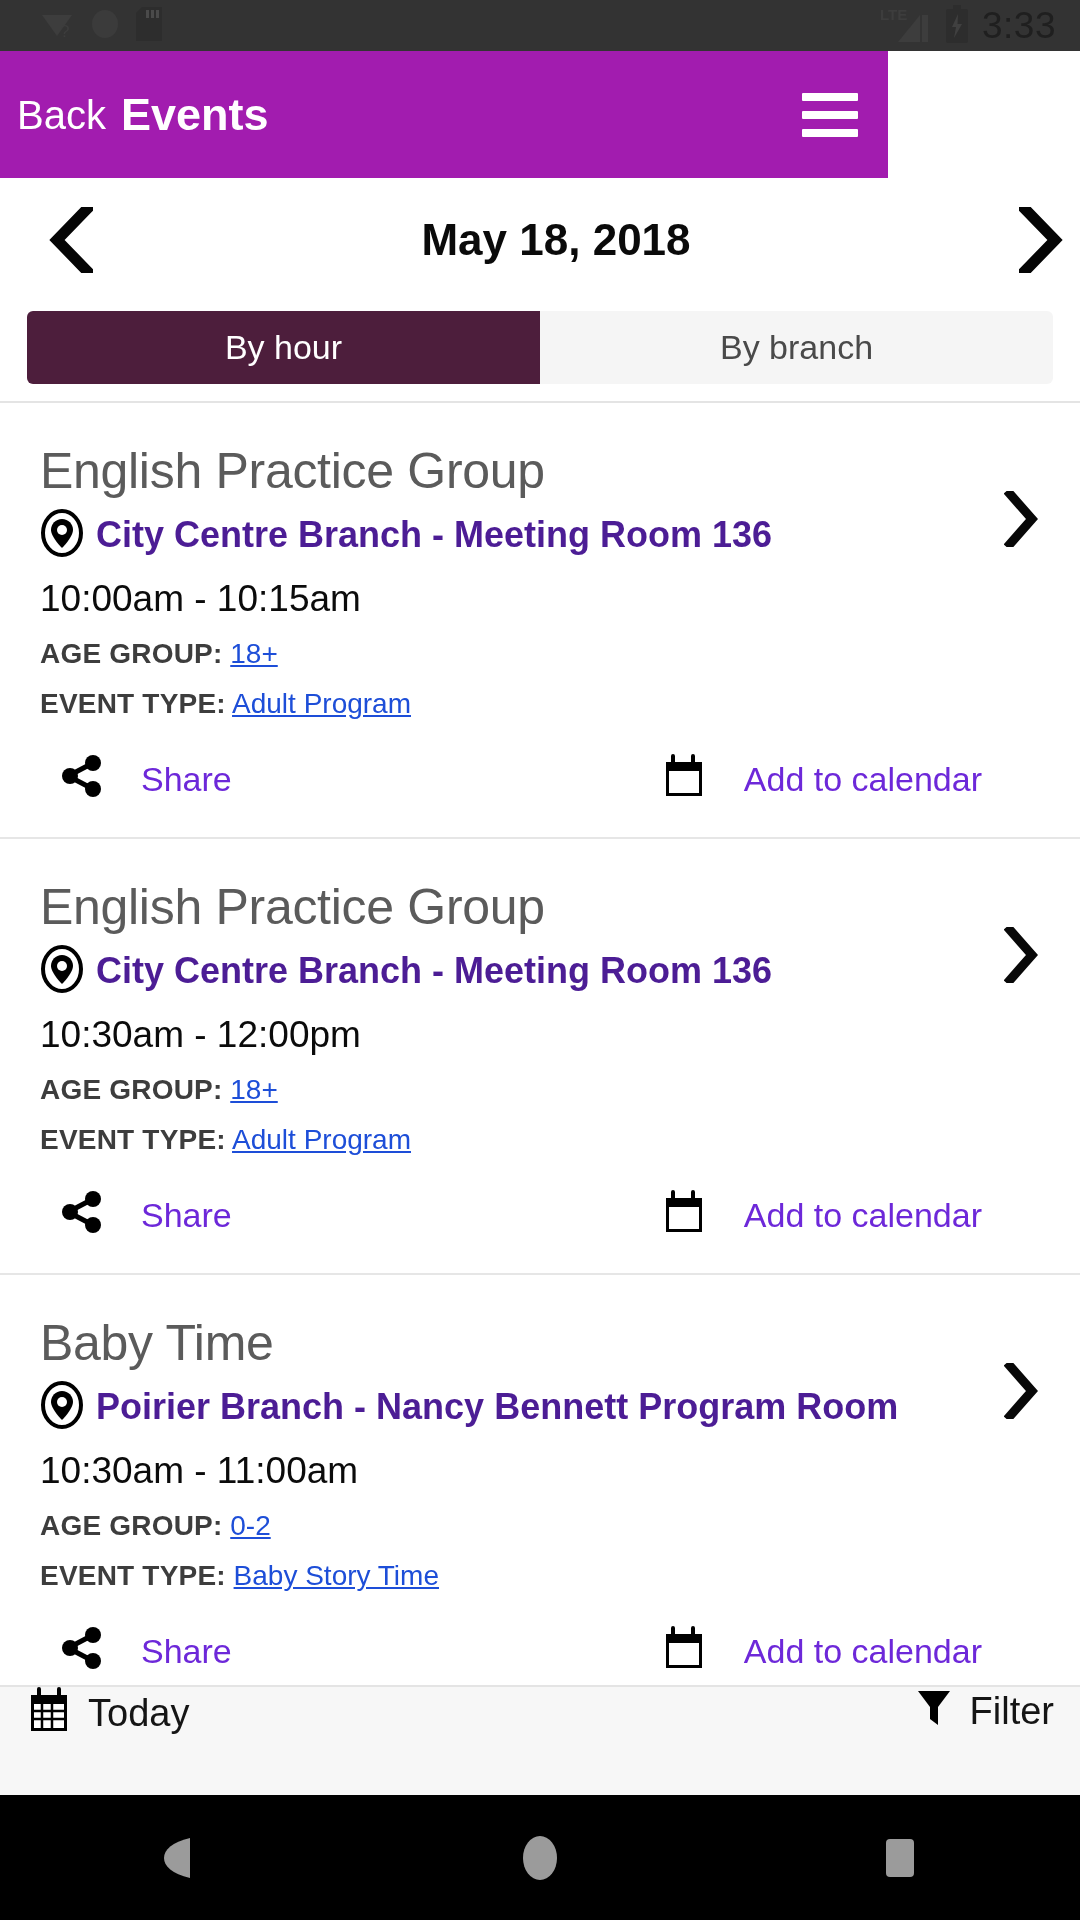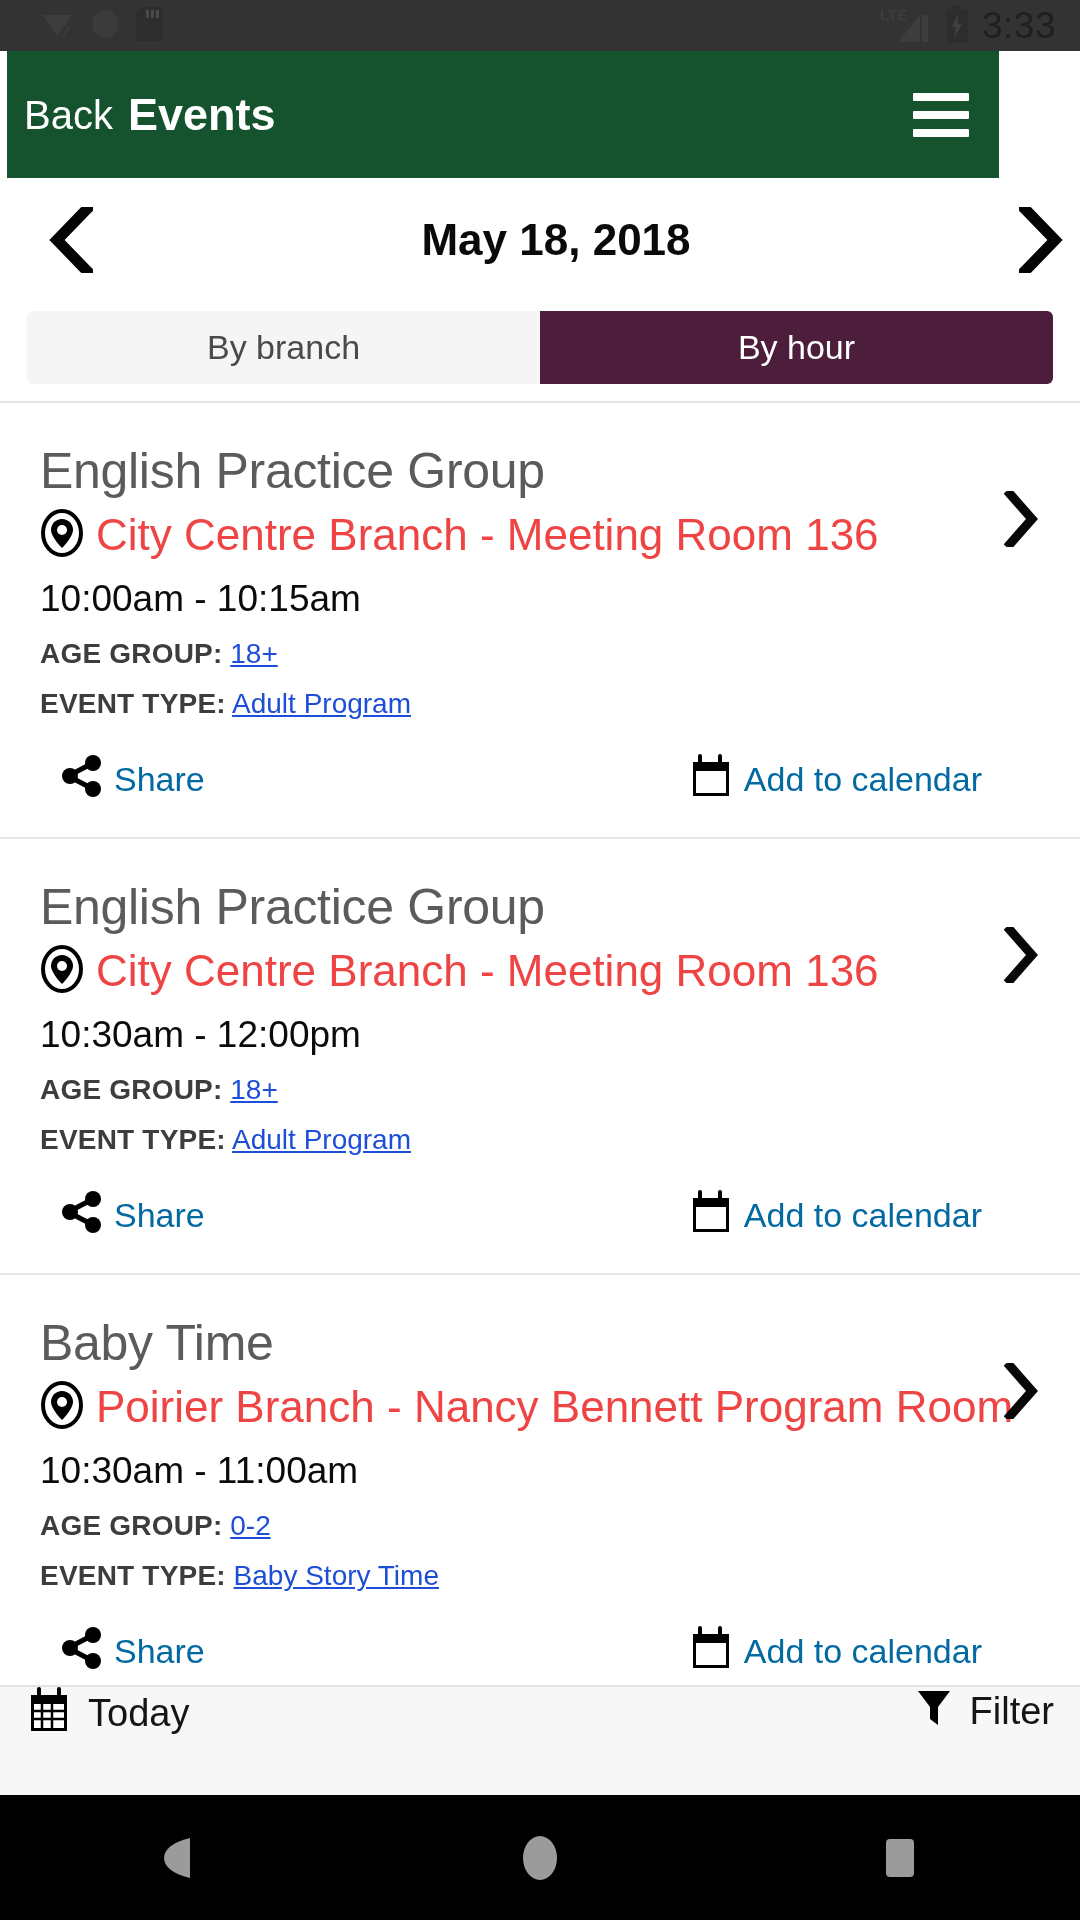--- a/index.html
+++ b/index.html
@@ -20,22 +20,22 @@
   .sb-left{ display:flex; align-items:center; gap:16px; margin-left:40px; }
   .sb-right{ display:flex; align-items:center; gap:12px; margin-left:auto; margin-right:24px; }
   .sb-ico{ display:block; }
   .sb-clock{
     color:#1f1f1f; font-size:37px; font-weight:400; letter-spacing:.5px;
     line-height:1; font-family:"Liberation Sans", sans-serif;
   }
 
   
   .appbar{
-    position:absolute; top:51px; left:7px; width:992px; height:127px;
-    background:#14532d; display:flex; align-items:center;
+    position:absolute; top:51px; left:0; width:888px; height:127px;
+    background:#a21caf; display:flex; align-items:center;
   }
   .ab-back{
     color:#ffffff; font-size:40px; font-weight:400;
     margin-left:17px; line-height:1;
   }
   .ab-title{
     color:#ffffff; font-size:45px; font-weight:700;
     margin-left:15px; line-height:1;
   }
   .ab-menu{
@@ -88,34 +88,34 @@
     border-bottom:2px solid #e6e6e6;
   }
   .card-title{
     font-size:50px; font-weight:400; color:#5b5b5b;
     line-height:1.12; letter-spacing:-.3px;
   }
   .card-loc{
     display:flex; align-items:center; gap:12px; margin-top:10px;
   }
   .card-loc-text{
-    font-size:44px; color:#ef4444; line-height:1.15;
+    font-size:36px; color:#4c1d95; line-height:1.15;font-weight:bold;
   }
   .card-time{
     font-size:37px; color:#0b0b0b; margin-top:18px; line-height:1.1;
   }
   .meta{ margin-top:18px; font-size:28px; line-height:1.15; }
   .meta-k{ font-weight:700; color:#3d3d3d; letter-spacing:.2px; }
   .meta-v{ color:#1d4ed8;text-decoration:underline; }
   .actions{
     display:flex; align-items:center; margin-top:34px; padding-bottom:34px;
   }
   .act{
-    display:flex; align-items:center; gap:12px;
-    font-size:34px; color:#0369a1; line-height:1;
+    display:flex; align-items:center; gap:39px;
+    font-size:34px; color:#6d28d9; line-height:1;
   }
   .act.cal{ margin-left:auto; margin-right:58px; }
   .act.share{ margin-left:22px; }
   .chev{
     position:absolute; right:42px; top:88px;
   }
 
   
   .bottombar{
     position:absolute; top:1685px; left:0; width:1080px; height:110px;
@@ -201,22 +201,22 @@
     <span class="dn-label">May 18, 2018</span>
     <span class="dn-arrow">
       <svg width="44" height="66" viewBox="0 0 44 66">
           <path d="M6 2 L36 33 L6 64" stroke="#050505" stroke-width="11" fill="none" stroke-linecap="square" stroke-linejoin="miter"></path>
         </svg>
     </span>
   </div>
 
   <div class="segwrap">
     <div class="seg">
+      <div class="seg-btn active">By hour</div>
       <div class="seg-btn inactive">By branch</div>
-      <div class="seg-btn active">By hour</div>
     </div>
   </div>
 
   <div class="list">
 
     <div class="card">
       <div class="card-title">English Practice Group</div>
       <div class="card-loc">
         <span>
           <svg width="44" height="48" viewBox="0 0 44 48">

